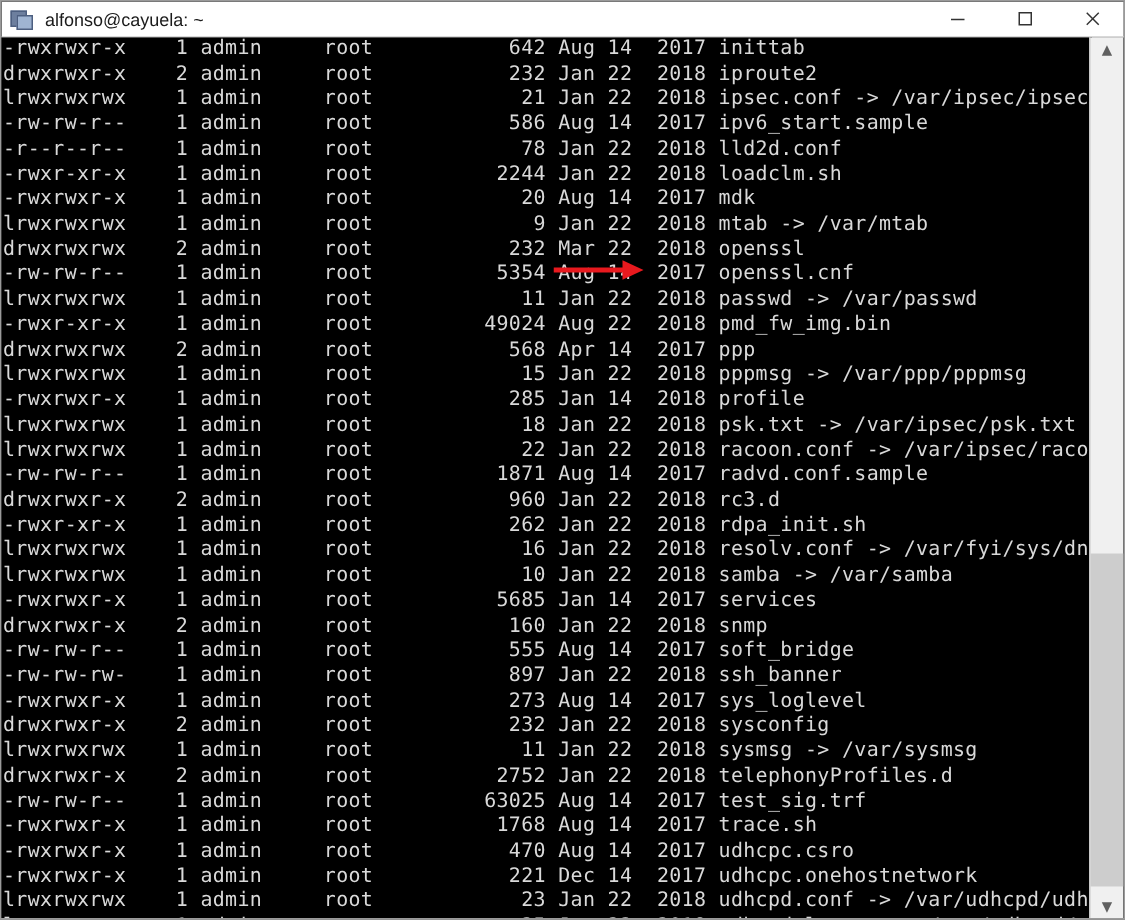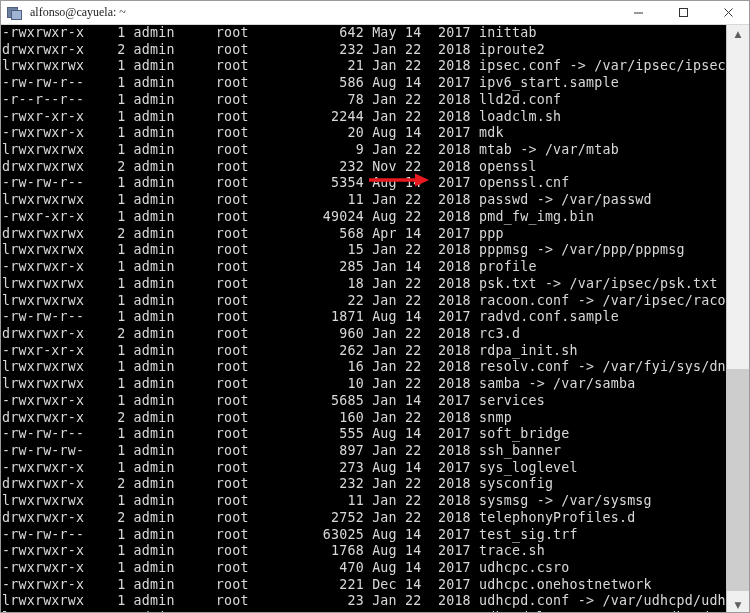--- a/index.html
+++ b/index.html
@@ -49,21 +49,21 @@
   }
   .tb-icon .sq2 {
     position: absolute;
     left: 4px; top: 5px;
     width: 11px; height: 10px;
     background: #9fb4d2;
     border: 1px solid #4d5f80;
     box-sizing: border-box;
   }
   .tb-title {
-    font-family: Liberation Serif, serif;
+    font-family: Liberation Sans, sans-serif;
     font-size: 12px;
     color: #1b1b1b;
     letter-spacing: 0px;
     white-space: nowrap;
   }
   .tb-spacer { flex: 1 1 auto; }
   .tb-btn {
     width: 45px;
     height: 23px;
     display: flex;
@@ -164,29 +164,29 @@
     </div>
     <div class="tb-btn">
       <svg width="11" height="11" viewBox="0 0 11 11">
         <line x1="1.5" y1="1.5" x2="9.5" y2="9.5" stroke="#333" stroke-width="1"></line>
         <line x1="9.5" y1="1.5" x2="1.5" y2="9.5" stroke="#333" stroke-width="1"></line>
       </svg>
     </div>
   </div>
 
   <div class="term" id="term">
-      <div class="trow">-rwxrwxr-x    1 admin     root           642 May 14  2017 inittab</div>
+      <div class="trow">-rwxrwxr-x    1 admin     root           642 Aug 14  2017 inittab</div>
       <div class="trow">drwxrwxr-x    2 admin     root           232 Jan 22  2018 iproute2</div>
       <div class="trow">lrwxrwxrwx    1 admin     root            21 Jan 22  2018 ipsec.conf -&gt; /var/ipsec/ipsec.conf</div>
       <div class="trow">-rw-rw-r--    1 admin     root           586 Aug 14  2017 ipv6_start.sample</div>
       <div class="trow">-r--r--r--    1 admin     root            78 Jan 22  2018 lld2d.conf</div>
       <div class="trow">-rwxr-xr-x    1 admin     root          2244 Jan 22  2018 loadclm.sh</div>
       <div class="trow">-rwxrwxr-x    1 admin     root            20 Aug 14  2017 mdk</div>
       <div class="trow">lrwxrwxrwx    1 admin     root             9 Jan 22  2018 mtab -&gt; /var/mtab</div>
-      <div class="trow">drwxrwxrwx    2 admin     root           232 Nov 22  2018 openssl</div>
+      <div class="trow">drwxrwxrwx    2 admin     root           232 Mar 22  2018 openssl</div>
       <div class="trow">-rw-rw-r--    1 admin     root          5354 Aug 14  2017 openssl.cnf</div>
       <div class="trow">lrwxrwxrwx    1 admin     root            11 Jan 22  2018 passwd -&gt; /var/passwd</div>
       <div class="trow">-rwxr-xr-x    1 admin     root         49024 Aug 22  2018 pmd_fw_img.bin</div>
       <div class="trow">drwxrwxrwx    2 admin     root           568 Apr 14  2017 ppp</div>
       <div class="trow">lrwxrwxrwx    1 admin     root            15 Jan 22  2018 pppmsg -&gt; /var/ppp/pppmsg</div>
       <div class="trow">-rwxrwxr-x    1 admin     root           285 Jan 14  2018 profile</div>
       <div class="trow">lrwxrwxrwx    1 admin     root            18 Jan 22  2018 psk.txt -&gt; /var/ipsec/psk.txt</div>
       <div class="trow">lrwxrwxrwx    1 admin     root            22 Jan 22  2018 racoon.conf -&gt; /var/ipsec/racoon.conf</div>
       <div class="trow">-rw-rw-r--    1 admin     root          1871 Aug 14  2017 radvd.conf.sample</div>
       <div class="trow">drwxrwxr-x    2 admin     root           960 Jan 22  2018 rc3.d</div>

